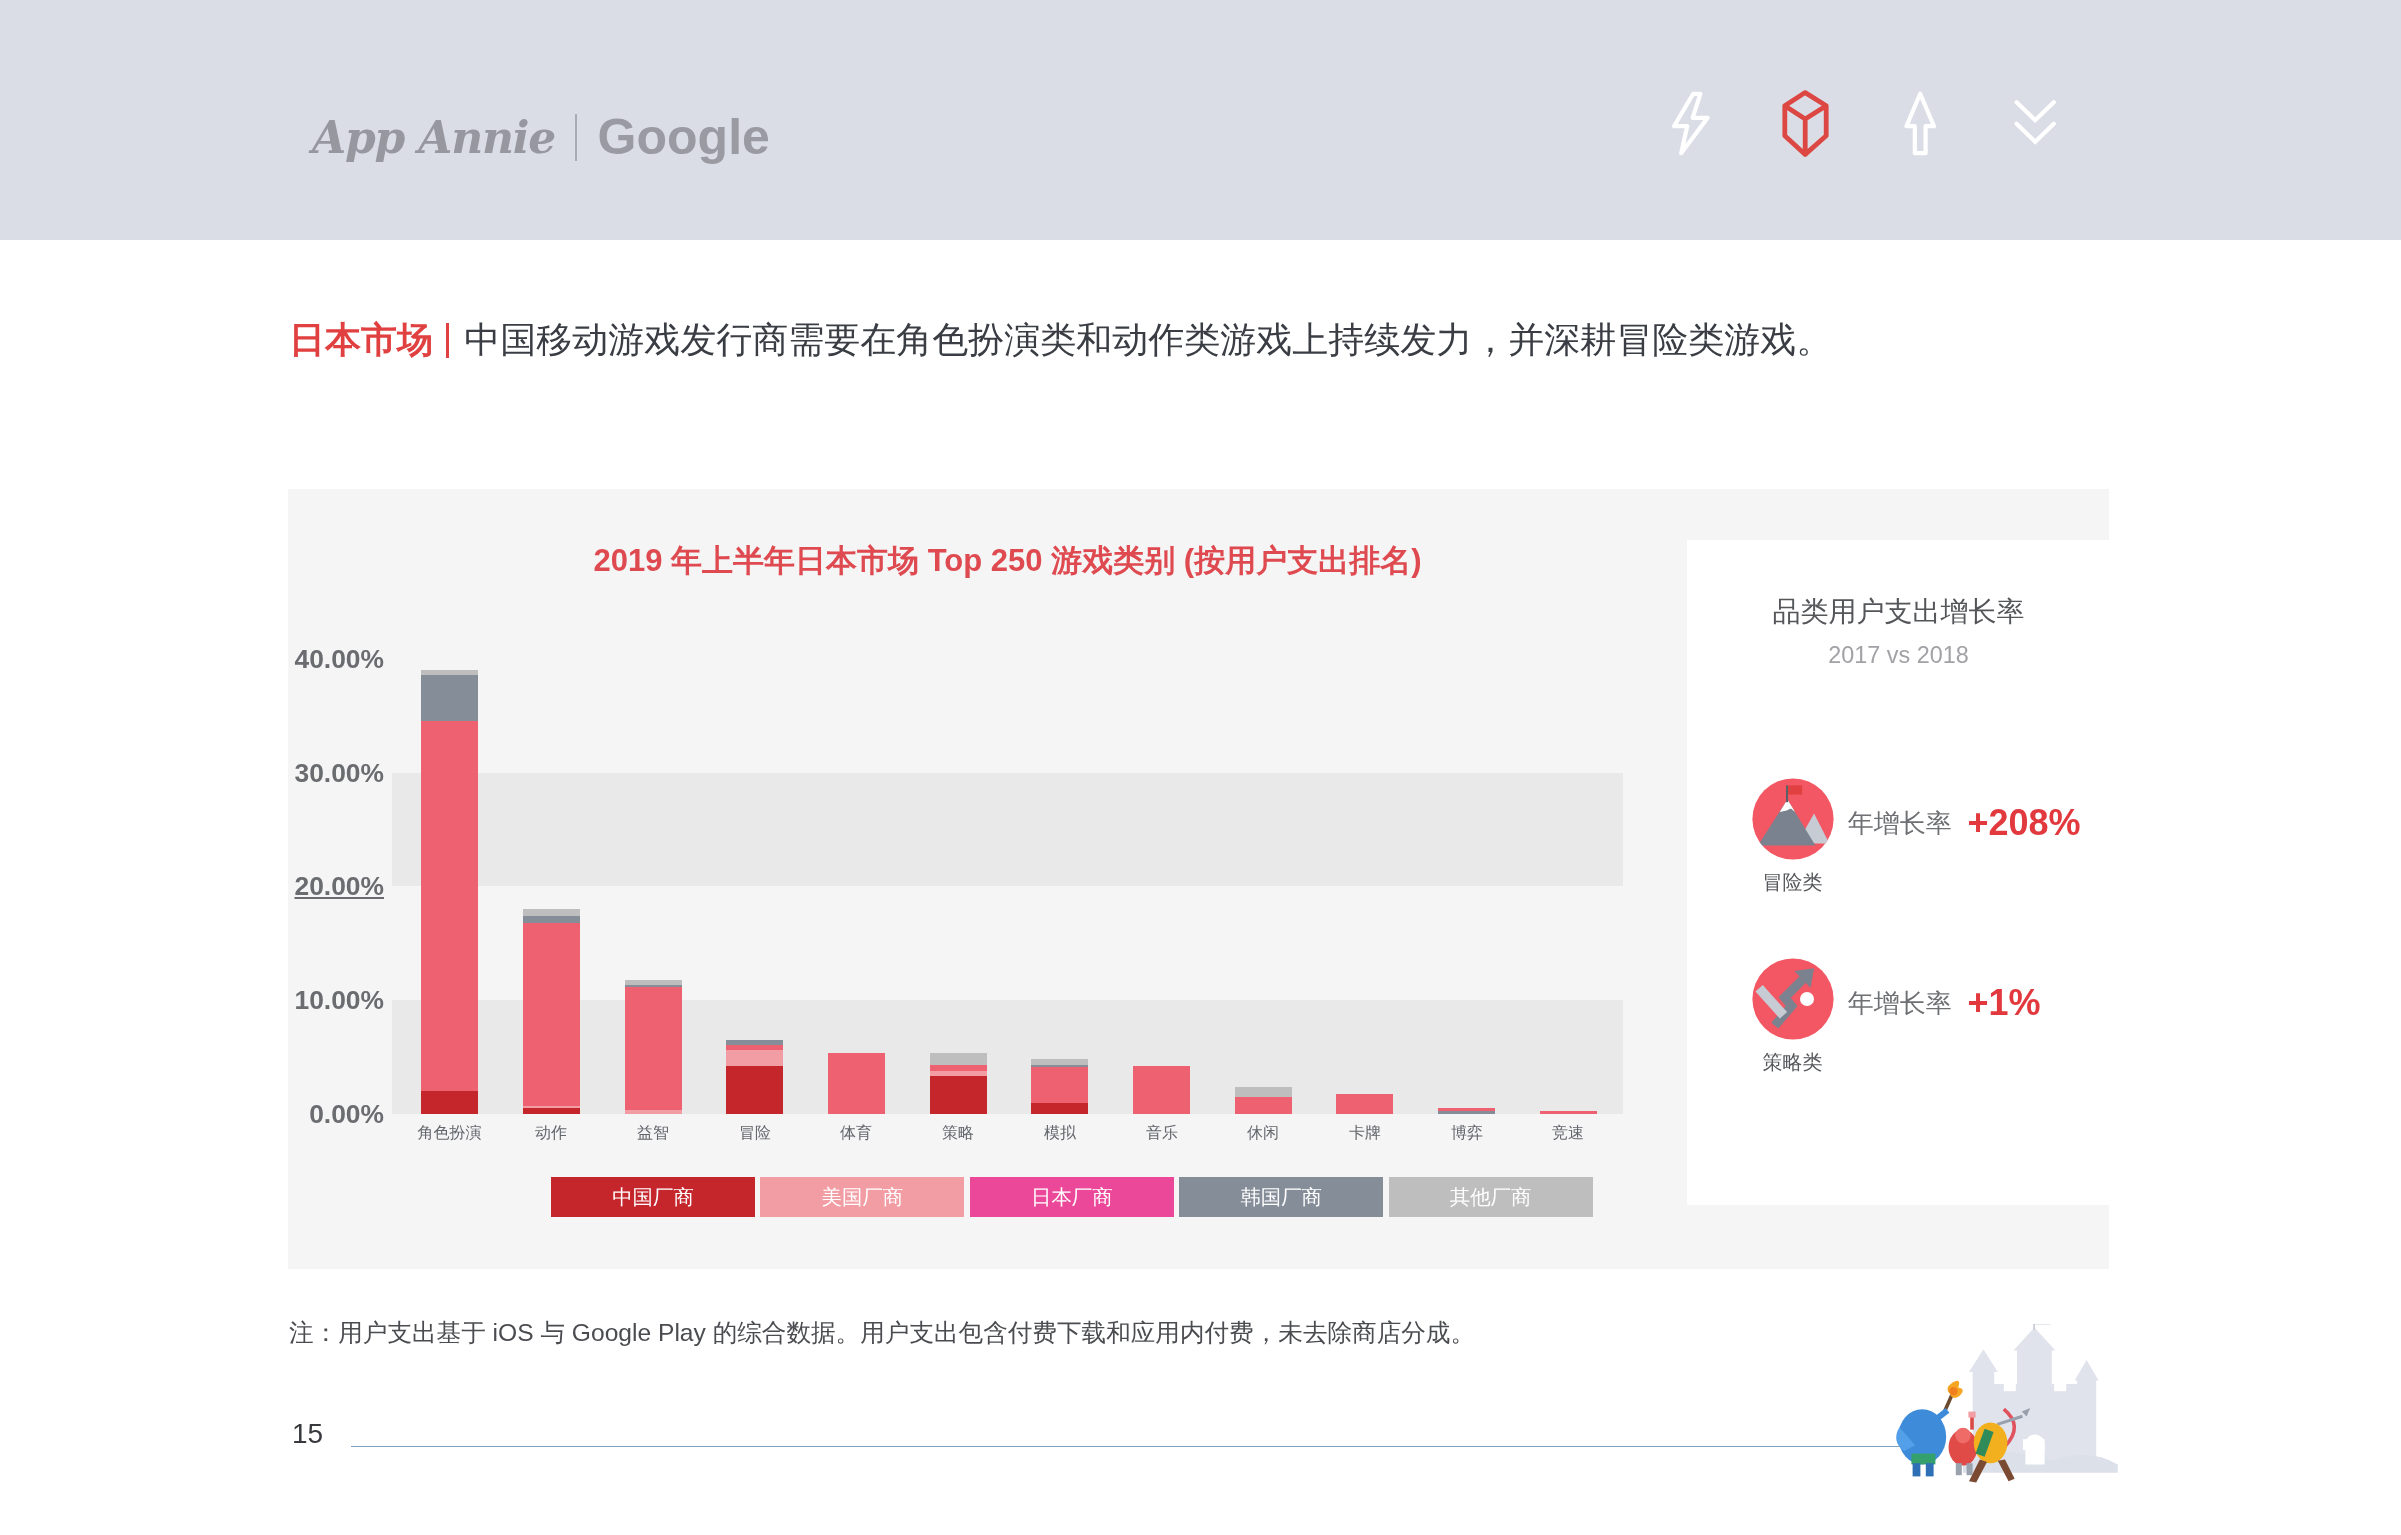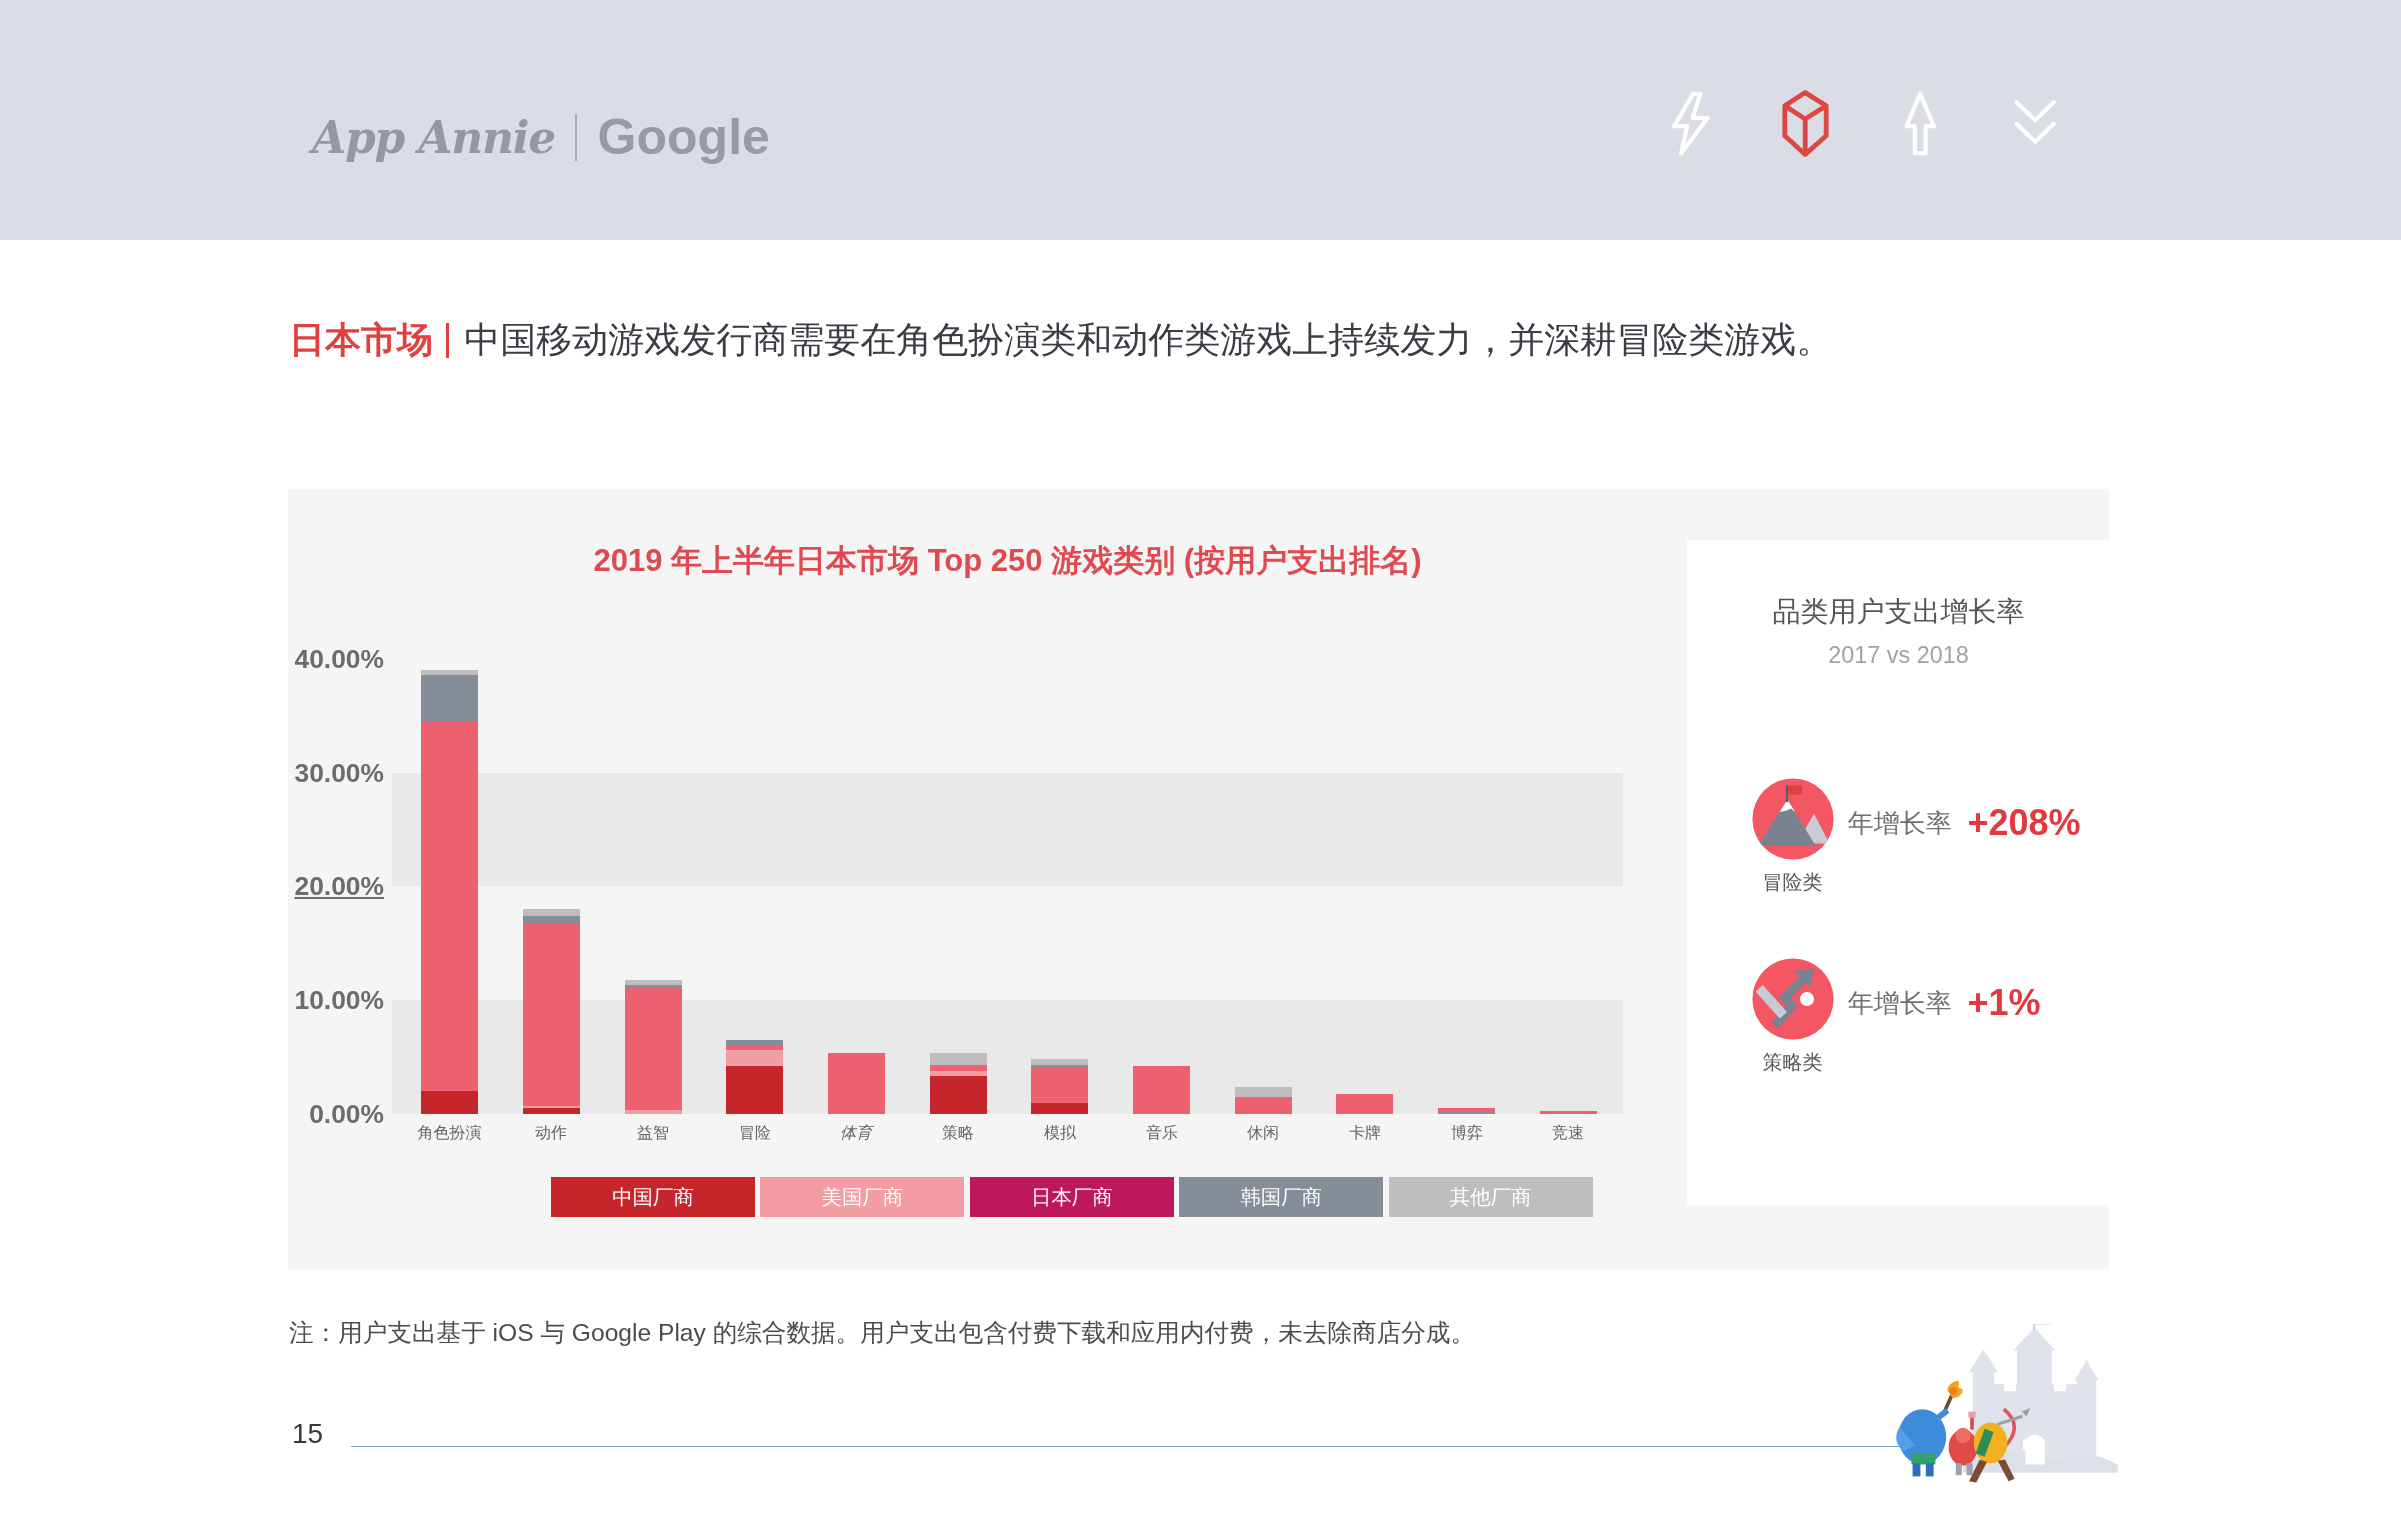--- a/index.html
+++ b/index.html
@@ -128,21 +128,21 @@
     <div class="bar" style="left: 334px;">
       <div class="seg" style="height: 48px; background: rgb(196, 38, 44);"></div>
       <div class="seg" style="height: 16px; background: rgb(242, 156, 163);"></div>
       <div class="seg" style="height: 5.1px; background: rgb(238, 97, 112);"></div>
       <div class="seg" style="height: 5.1px; background: rgb(133, 141, 153);"></div>
     </div>
     <div class="xlabel" style="left: 315px;">冒险</div>
     <div class="bar" style="left: 436px;">
       <div class="seg" style="height: 61px; background: rgb(238, 97, 112);"></div>
     </div>
-    <div class="xlabel" style="left: 416px; font-style: italic;">体育</div>
+    <div class="xlabel" style="left: 416px;">体育</div>
     <div class="bar" style="left: 538px;">
       <div class="seg" style="height: 38px; background: rgb(196, 38, 44);"></div>
       <div class="seg" style="height: 5.1px; background: rgb(242, 156, 163);"></div>
       <div class="seg" style="height: 6.3px; background: rgb(238, 97, 112);"></div>
       <div class="seg" style="height: 11.4px; background: rgb(190, 190, 190);"></div>
     </div>
     <div class="xlabel" style="left: 518px;">策略</div>
     <div class="bar" style="left: 639px;">
       <div class="seg" style="height: 11.4px; background: rgb(196, 38, 44);"></div>
       <div class="seg" style="height: 36px; background: rgb(238, 97, 112);"></div>
@@ -169,21 +169,21 @@
     </div>
     <div class="xlabel" style="left: 1027px;">博弈</div>
     <div class="bar" style="left: 1148px;">
       <div class="seg" style="height: 2.8px; background: rgb(238, 97, 112);"></div>
     </div>
     <div class="xlabel" style="left: 1128px;">竞速</div>
   </div>
 <div class="legend">
     <div class="legend-box" style="background: rgb(196, 38, 44);">中国厂商</div>
     <div class="legend-box" style="background: rgb(242, 156, 163);">美国厂商</div>
-    <div class="legend-box" style="background: #be185d;">日本厂商</div>
+    <div class="legend-box" style="background: #ec4899;">日本厂商</div>
     <div class="legend-box" style="background: rgb(133, 141, 153);">韩国厂商</div>
     <div class="legend-box" style="background: rgb(190, 190, 190);">其他厂商</div>
   </div>
 
 <div class="stats-card">
   <div class="card-heading">
     <div>品类用户支出增长率</div>
   </div>
   <div class="card-subtitle">2017 vs 2018</div>
 

